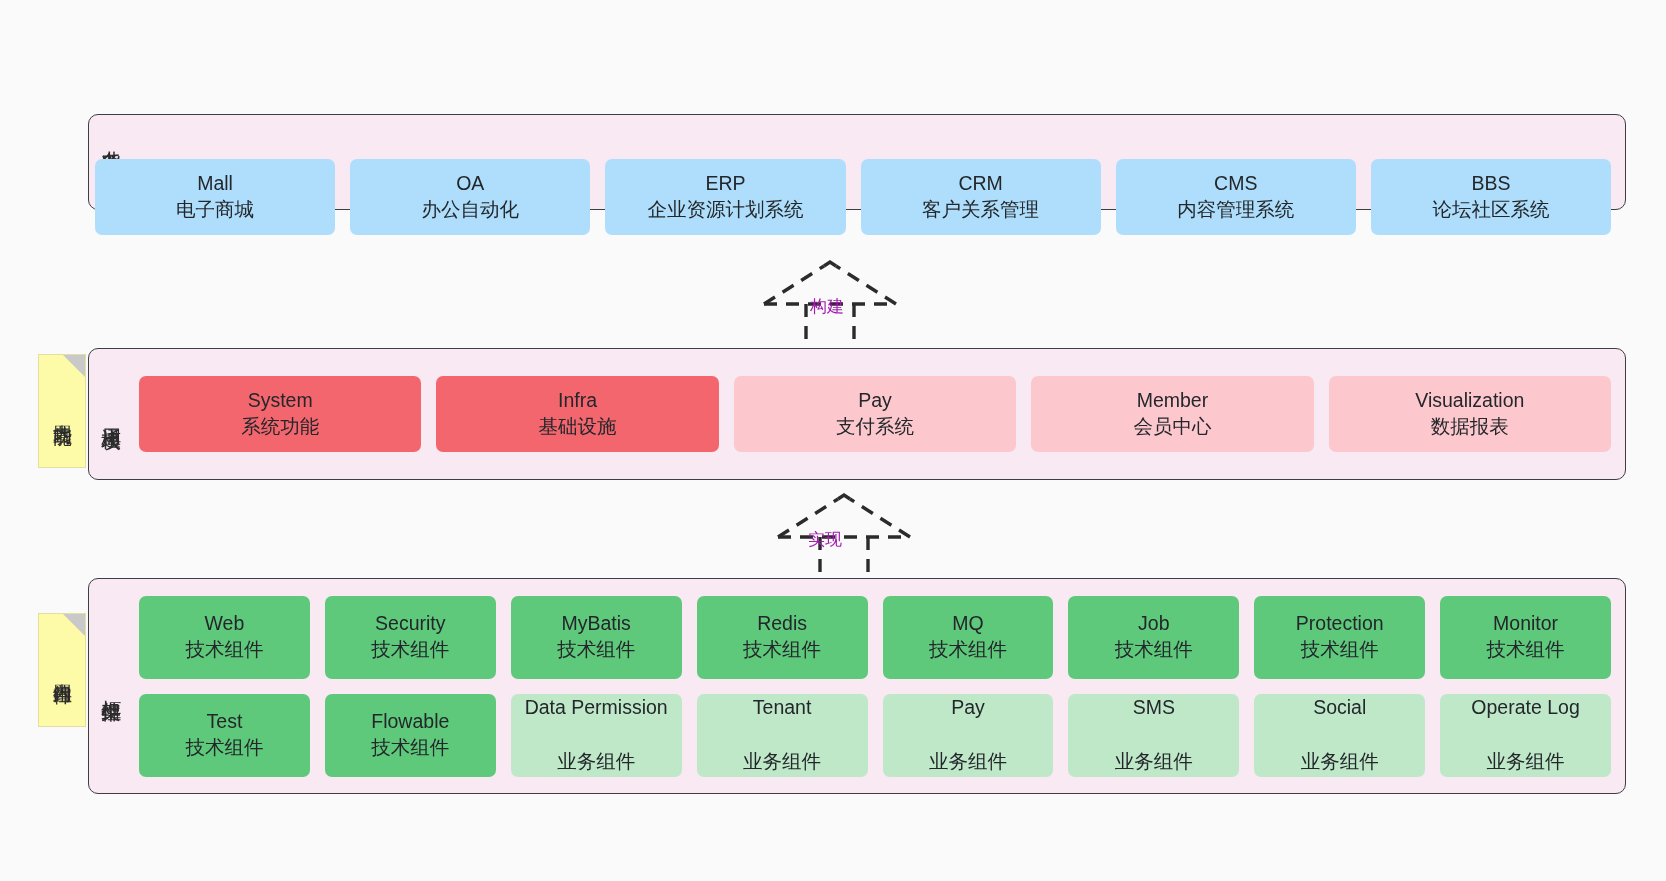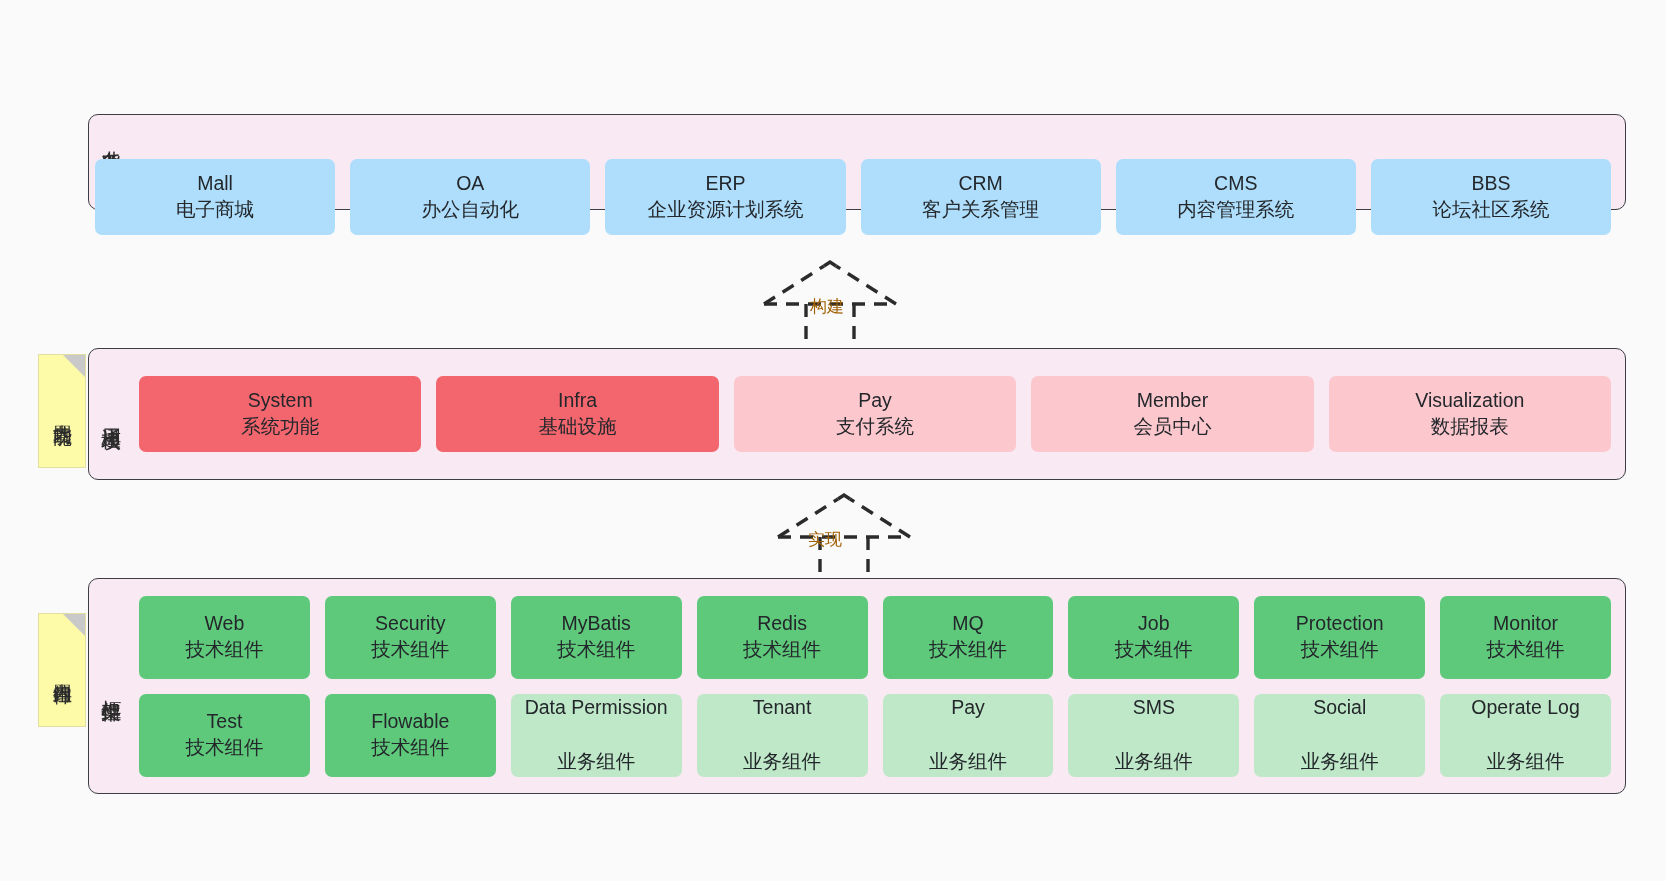--- a/index.html
+++ b/index.html
@@ -114,21 +114,21 @@
     border-top: 22px solid #c9c9c9;
     border-left: 22px solid transparent;
   }
 
   
   .arrow { position: absolute; }
   .arrow svg { display: block; overflow: visible; }
   .arrow-label {
     position: absolute;
     font-size: 17px;
-    color: #a16207;
+    color: #a21caf;
     background: transparent;
     white-space: nowrap;
     user-select: none;
   }
 </style>
 </head>
 <body>
 
 <div class="canvas">
 

